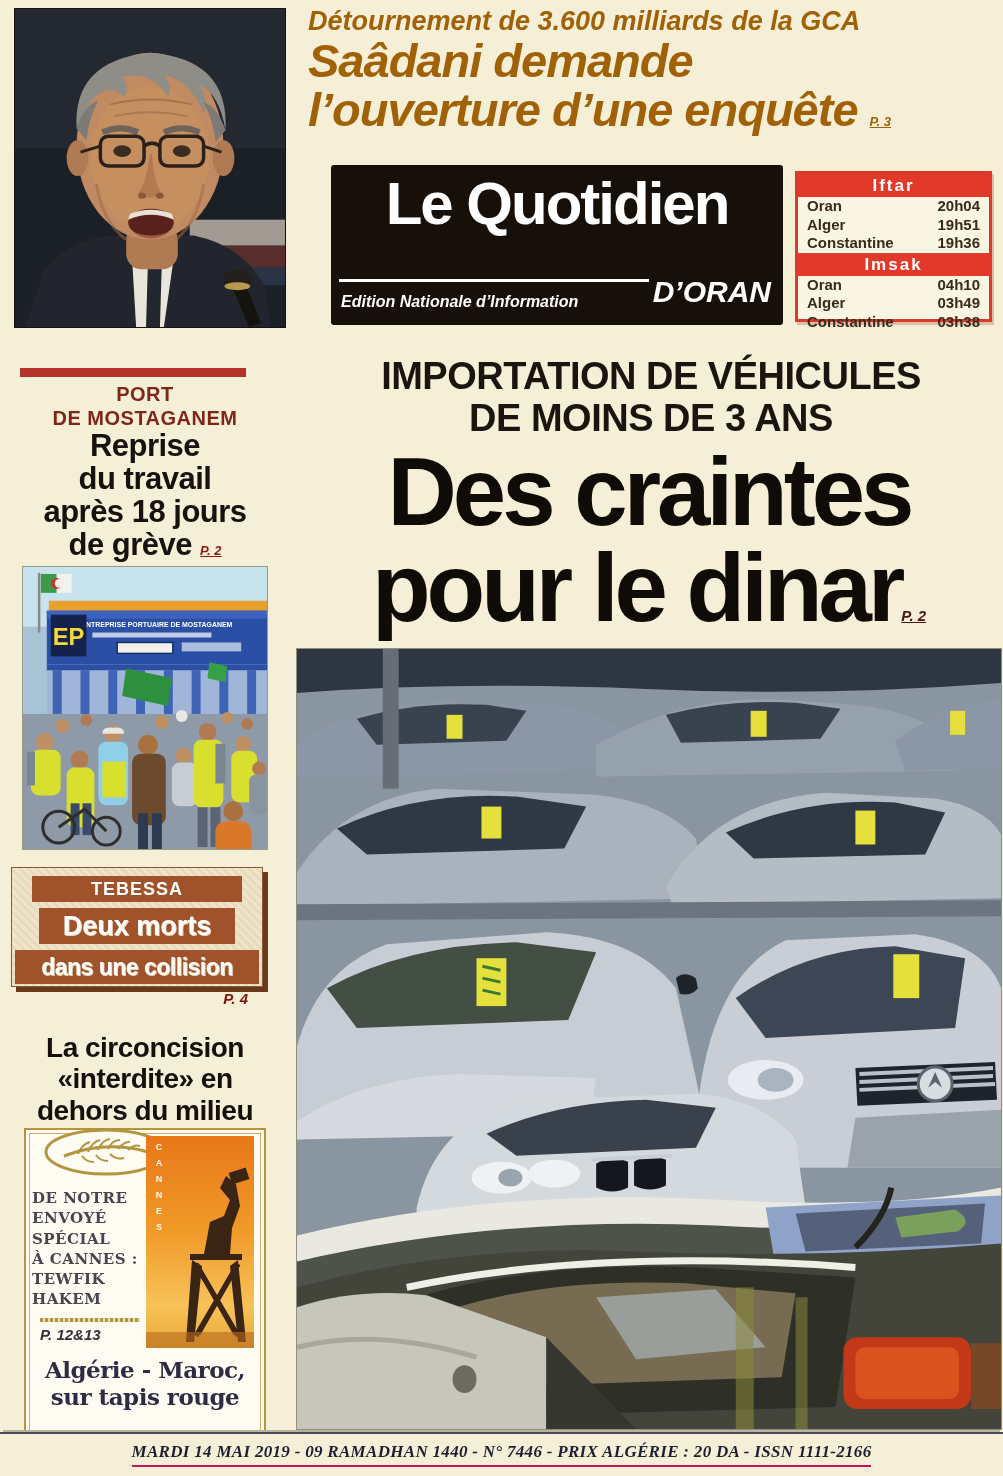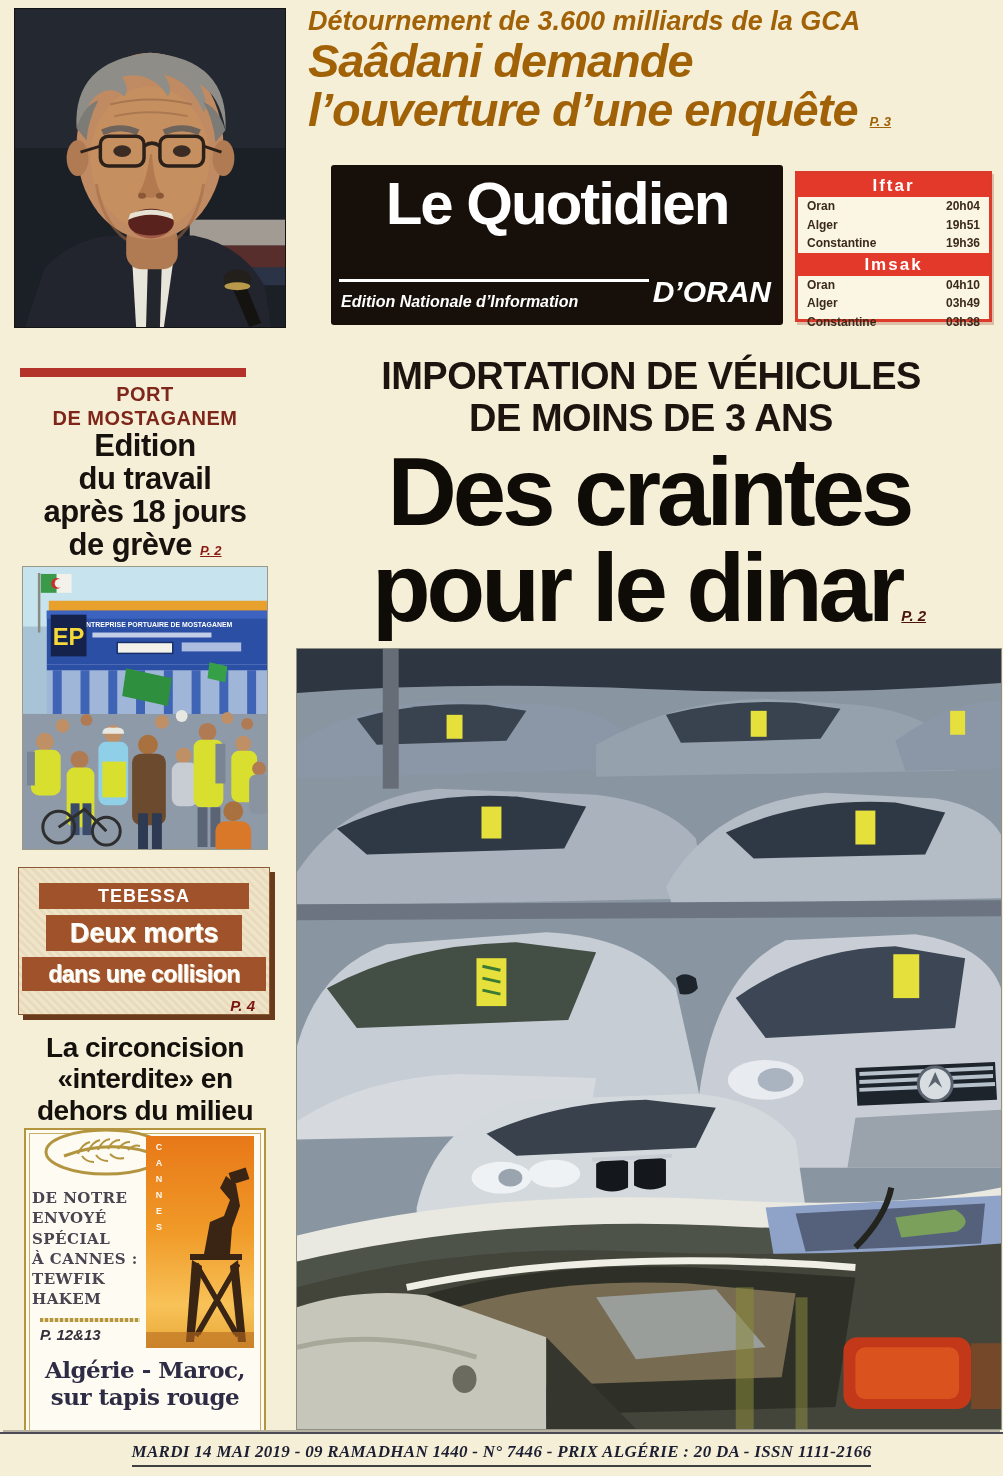--- a/index.html
+++ b/index.html
@@ -28,33 +28,33 @@
     font-size:60px; font-weight:800; letter-spacing:-2px; transform:scaleX(1.0); white-space:nowrap;
   }
   .masthead .rule { position:absolute; left:8px; top:114px; width:310px; height:3px; background:#fff; }
   .masthead .doran { position:absolute; right:12px; top:110px; font-size:30px; font-weight:800; font-style:italic; letter-spacing:0px; }
   .masthead .tagline { position:absolute; left:10px; top:128px; font-size:16px; font-weight:700; font-style:italic; }
   .prayer {
     position:absolute; left:795px; top:171px; width:197px; height:151px;
     background:#fbf5e4; border:3px solid #dc3a2a; box-shadow:2px 3px 0 rgba(150,40,20,.25);
   }
   .prayer .band { background:#e2392a; color:#fff; text-align:center; font-size:17px; font-weight:800; letter-spacing:2px; height:23px; line-height:23px; }
-  .prayer .row { display:flex; justify-content:space-between; padding:0 9px; font-size:12px; font-weight:700; color:#3a2a1c; line-height:18.5px; }
+  .prayer .row { display:flex; justify-content:space-between; padding:0 9px; font-size:15px; font-weight:700; color:#3a2a1c; line-height:18.5px; }
   
   .redbar { position:absolute; left:20px; top:368px; width:226px; height:9px; background:#b3322a; }
   .lc { position:absolute; left:4px; width:282px; text-align:center; }
   .kicker-sm { font-size:20px; font-weight:800; color:#7e2619; line-height:1.2; letter-spacing:.5px; }
   .head-1 { font-size:31px; font-weight:800; color:#17120e; line-height:1.06; letter-spacing:-0.5px; }
   .pref-red { color:#8a1a12; }
   .photo-port { position:absolute; left:22px; top:566px; width:246px; height:284px; border:1px solid #9a9a8a; }
   .photo-port svg { width:100%; height:100%; display:block; }
   .tebessa {
-    position:absolute; left:18px; top:867px; width:252px; height:148px;
+    position:absolute; left:11px; top:867px; width:252px; height:120px;
     background:repeating-linear-gradient(45deg,#efe3c8 0 3px,#e8dabc 3px 6px);
-    border:1px solid #8a5a32; box-shadow:5px 5px 0 #6b3a1c; padding-top:15px; text-align:center;
+    border:1px solid #8a5a32; box-shadow:5px 5px 0 #6b3a1c; padding-top:8px; text-align:center;
   }
   .tb-band { background:#a0522a; color:#fff; margin:0 auto 6px; }
   .tb-1 { width:210px; font-size:18px; font-weight:800; letter-spacing:1px; line-height:26px; }
   .tb-2 { width:196px; font-size:27px; font-weight:800; line-height:36px; text-shadow:1px 1px 0 #e8d8b8; }
   .tb-3 { width:244px; font-size:23px; font-weight:800; line-height:34px; letter-spacing:-0.5px; text-shadow:1px 1px 0 #e8d8b8; }
   .tb-pref { display:block; text-align:right; padding-right:14px; font-size:15px; font-weight:800; font-style:italic; color:#7a150e; }
   .head-2 { font-size:28px; font-weight:800; color:#14100c; line-height:1.12; letter-spacing:-0.5px; }
   .cannes {
     position:absolute; left:24px; top:1128px; width:242px; height:318px;
     background:#fdfbf2; border:2px solid #b3953f; box-shadow:inset 0 0 0 3px #fdfbf2, inset 0 0 0 4px #c9ad62;
@@ -79,21 +79,21 @@
     font-size:96px; font-weight:800; color:#0f0c08; line-height:1.0; letter-spacing:-4px; }
   .main-head .pref { font-size:15px; color:#4a1510; }
   .photo-cars { position:absolute; left:296px; top:648px; width:706px; height:782px; border:1px solid #8f8f83; }
   .photo-cars svg { width:100%; height:100%; display:block; }
   
   .footer {
     position:absolute; left:0; bottom:0; width:1003px; height:44px;
     border-top:2px solid #4a4955; background:#f6efd8; text-align:center;
     box-shadow:0 -5px 0 -3px #b8b2a0;
   }
-  .footer .ft { display:inline-block; margin-top:8px; padding-bottom:3px; border-bottom:2px solid #404040;
+  .footer .ft { display:inline-block; margin-top:8px; padding-bottom:3px; border-bottom:2px solid #be185d;
     font-family:"Liberation Serif", serif; font-style:italic; font-weight:700; font-size:17px; color:#1c1f33; letter-spacing:.3px; }
 </style>
 </head>
 <body>
 
 <div class="page">
 
   <div class="portrait">
     <svg viewBox="0 0 272 320" preserveAspectRatio="none">
       <rect x="0" y="0" width="272" height="320" fill="#1b1f26"></rect>
@@ -191,21 +191,21 @@
   </div>
 
   <div class="redbar"></div>
 
   <div class="lc" style="top:382px">
     <div class="kicker-sm">PORT</div>
     <div class="kicker-sm">DE MOSTAGANEM</div>
   </div>
 
   <div class="lc" style="top:430px">
-    <div class="head-1">Edition</div>
+    <div class="head-1">Reprise</div>
     <div class="head-1">du travail</div>
     <div class="head-1">après 18 jours</div>
     <div class="head-1"><span>de grève</span> <span class="pref pref-red">P. 2</span></div>
   </div>
 
   <div class="photo-port">
     <svg viewBox="0 0 246 284" preserveAspectRatio="none">
       <rect x="0" y="0" width="246" height="70" fill="#c6e3ee"></rect>
       <rect x="0" y="60" width="246" height="100" fill="#a8c2d6"></rect>
 

